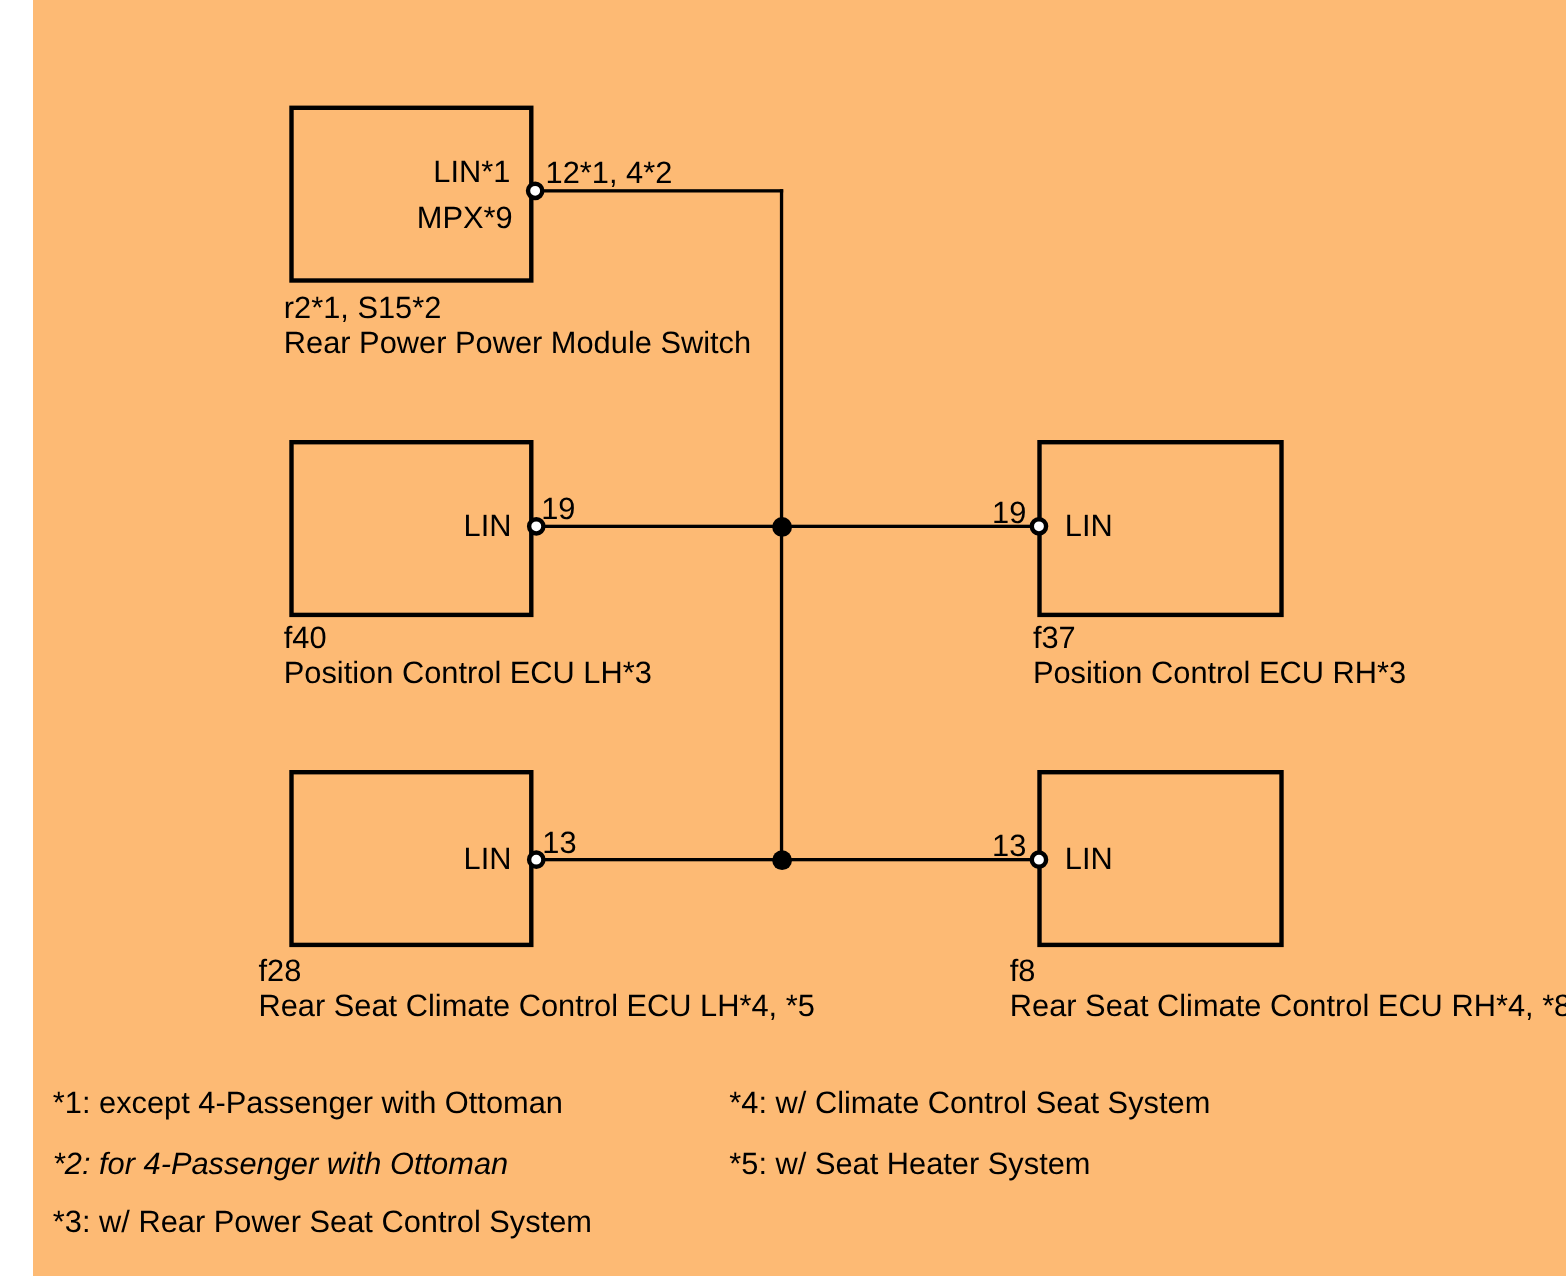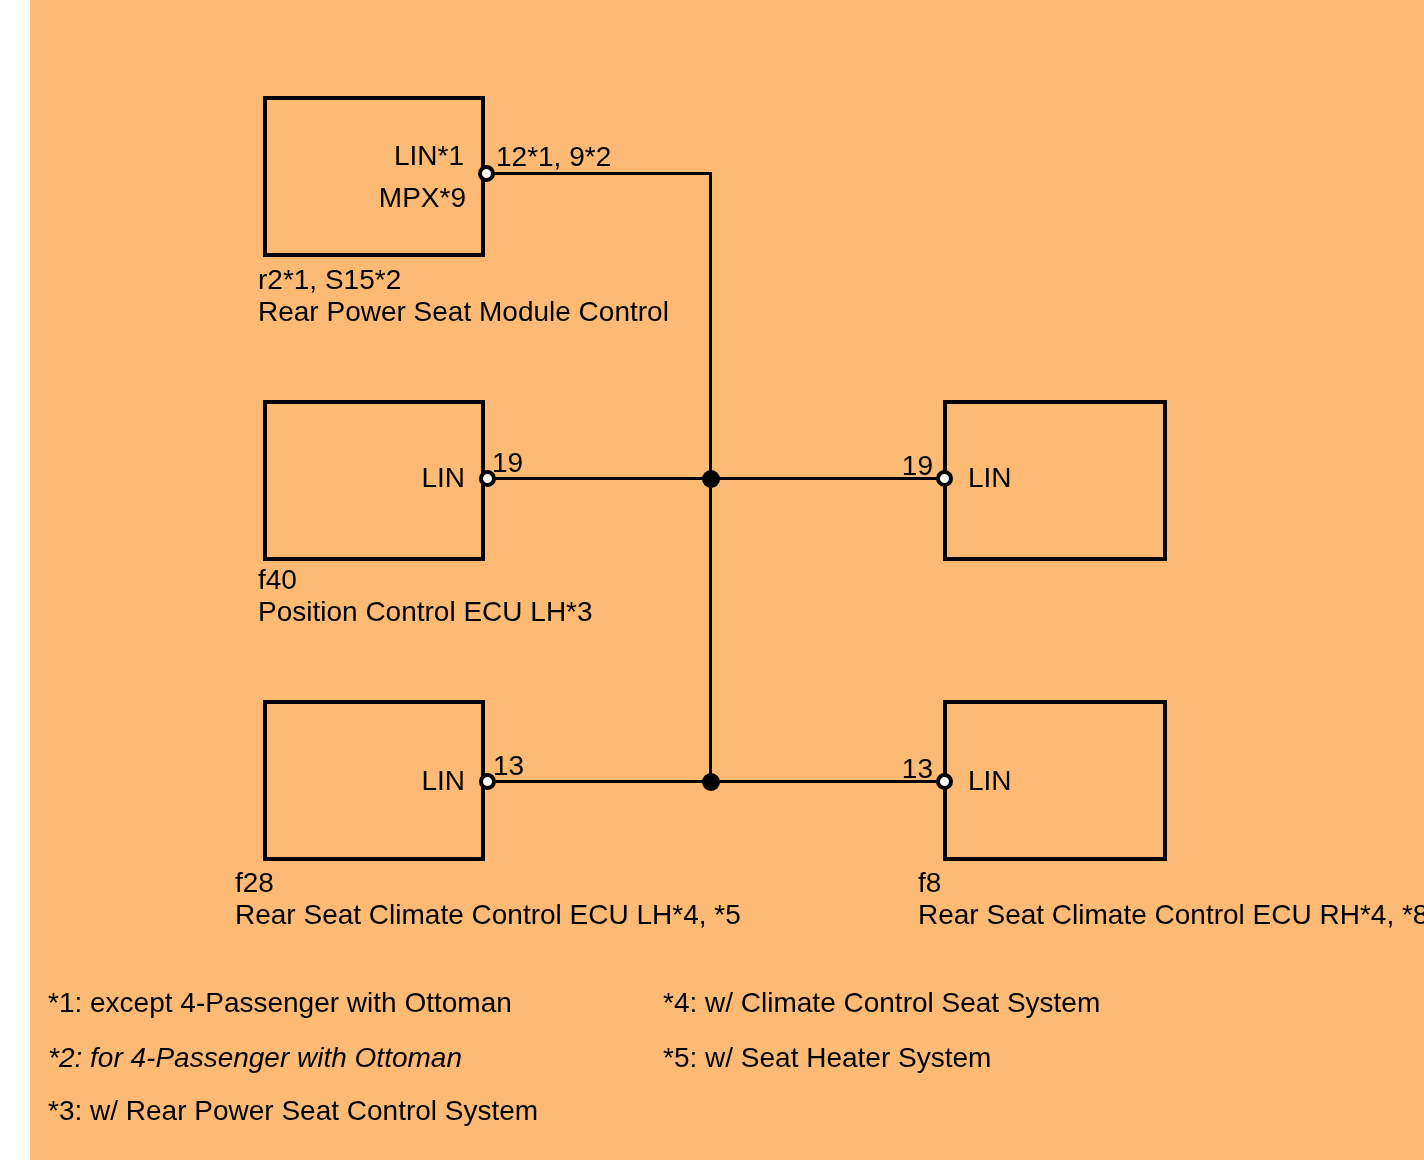--- a/index.html
+++ b/index.html
@@ -68,35 +68,39 @@
   <div class="dot" style="left:672px; top:773px;"></div>
 
   <div class="term" style="left:448px; top:165px;"></div>
   <div class="term" style="left:449px; top:470px;"></div>
   <div class="term" style="left:906px; top:470px;"></div>
   <div class="term" style="left:449px; top:773px;"></div>
   <div class="term" style="left:906px; top:773px;"></div>
 
   <div class="txt r" style="right:990px; top:140px;">LIN*1</div>
   <div class="txt r" style="right:988px; top:182px;">MPX*9</div>
-  <div class="txt" style="left:466px; top:141px;">12*1, 9*2</div>
+  <div class="txt" style="left:466px; top:141px;">12*1, 4*2</div>
   <div class="cap" style="left:228px; top:264px;">
     <div>r2*1, S15*2</div>
-    <div>Rear Power Seat Module Control</div>
+    <div>Rear Power Power Module Switch</div>
   </div>
 
   <div class="txt r" style="right:989px; top:462px;">LIN</div>
   <div class="txt" style="left:462px; top:447px;">19</div>
   <div class="cap" style="left:228px; top:564px;">
     <div>f40</div>
     <div>Position Control ECU LH*3</div>
   </div>
 
   <div class="txt" style="left:938px; top:462px;">LIN</div>
   <div class="txt r" style="right:521px; top:450px;">19</div>
+  <div class="cap" style="left:909px; top:564px;">
+    <div>f37</div>
+    <div>Position Control ECU RH*3</div>
+  </div>
 
   <div class="txt r" style="right:989px; top:765px;">LIN</div>
   <div class="txt" style="left:463px; top:750px;">13</div>
   <div class="cap" style="left:205px; top:867px;">
     <div>f28</div>
     <div>Rear Seat Climate Control ECU LH*4, *5</div>
   </div>
 
   <div class="txt" style="left:938px; top:765px;">LIN</div>
   <div class="txt r" style="right:521px; top:753px;">13</div>

